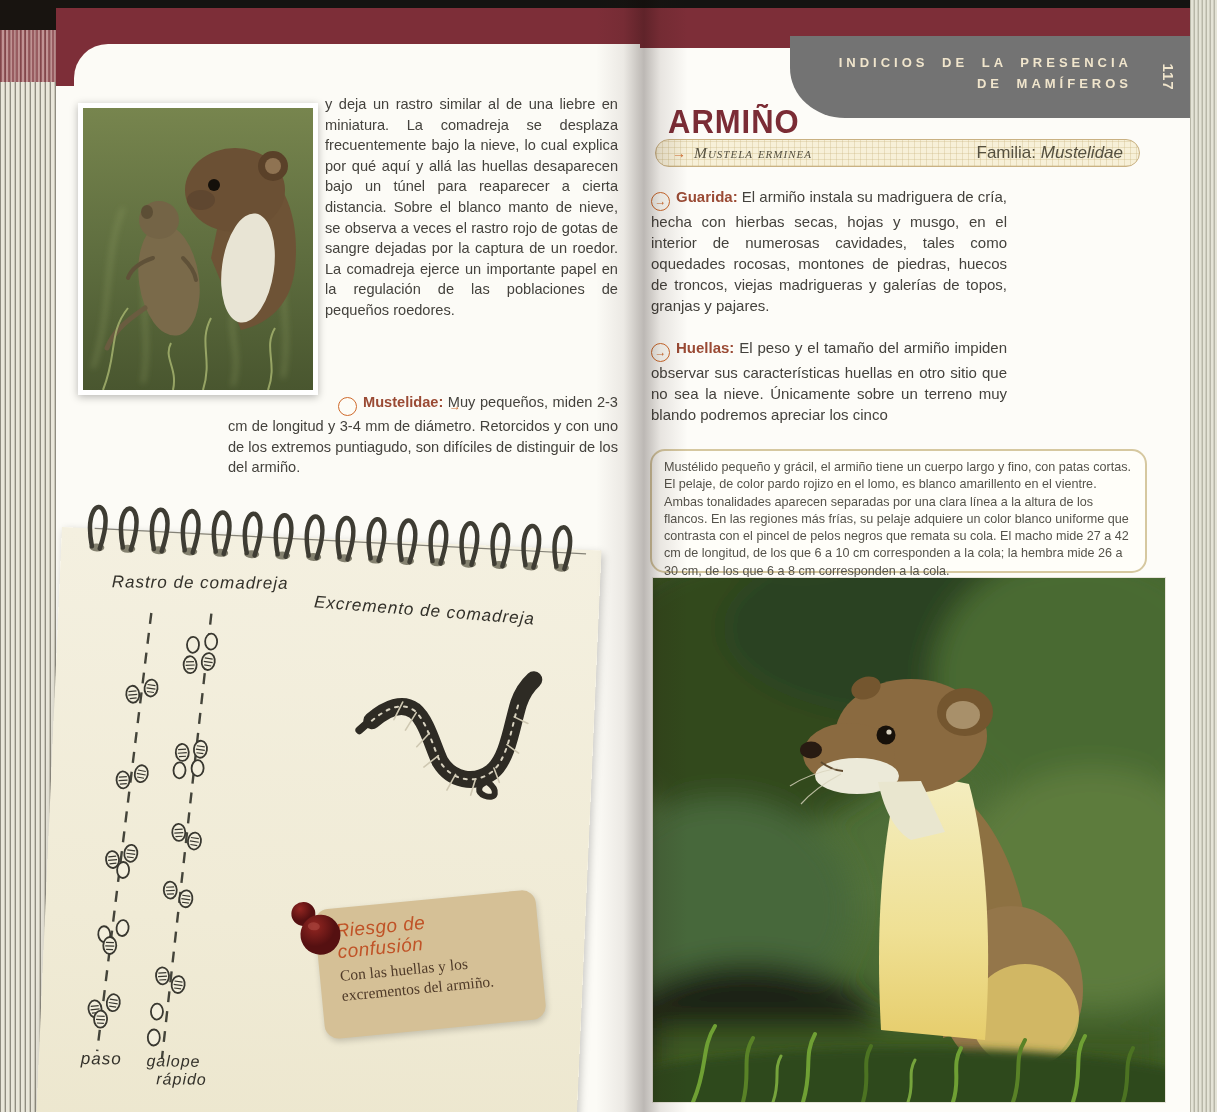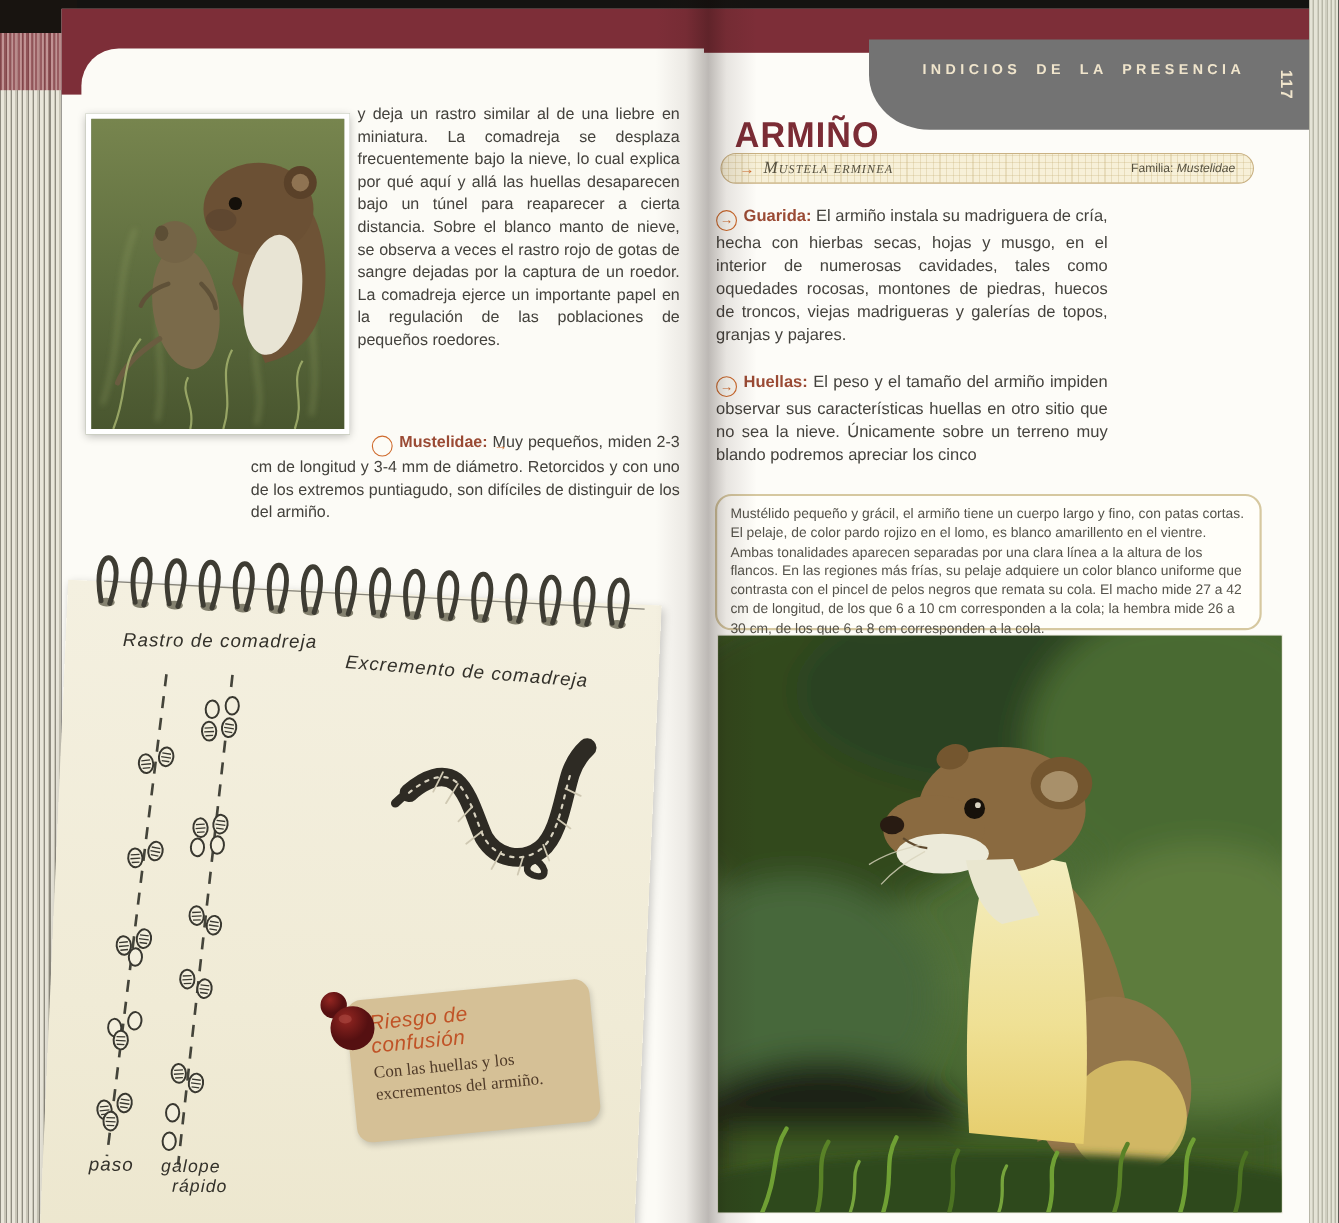--- a/index.html
+++ b/index.html
@@ -67,21 +67,21 @@
 
   
   .title-armino{left:668px;top:104px;margin:0;color:#7b2c35;font-size:31px;font-weight:bold;
     letter-spacing:1px;transform:scaleY(1.05);transform-origin:0 0;}
   .pill{left:655px;top:139px;width:485px;height:28px;border:1.5px solid #c9b183;border-radius:15px;
     background-color:#f7f0d8;
     background-image:repeating-linear-gradient(0deg,rgba(198,176,120,.30) 0 1px,transparent 1px 6px),
                      repeating-linear-gradient(90deg,rgba(198,176,120,.30) 0 1px,transparent 1px 6px);
     display:flex;align-items:center;box-sizing:border-box;padding:0 16px;}
   .pill .species{font-variant:small-caps;font-style:italic;color:#55503f;font-size:15.5px;letter-spacing:1px;margin-left:8px;font-family:Liberation Serif, serif;}
-  .pill .fam{margin-left:auto;color:#55503f;font-size:11px;padding-left:13px;}
+  .pill .fam{margin-left:auto;color:#55503f;font-size:17px;padding-left:13px;}
   .pill .fam i{font-style:italic;}
   .pill .mini-arrow{color:#cf6a2c;font-weight:bold;font-size:14px;}
 
   .guarida{left:651px;top:186px;width:356px;font-size:15px;line-height:21px;}
   .huellas{left:651px;top:337px;width:356px;font-size:15px;line-height:21px;}
 
   .infobox{left:650px;top:449px;width:497px;height:124px;border:2px solid #d6c8a0;border-radius:15px;
     background:#fffef9;box-sizing:border-box;padding:8px 12px;}
   .infobox p{margin:0;color:#55534b;font-size:12.6px;line-height:17.3px;text-align:left;}
 
@@ -100,20 +100,21 @@
 
   <div class="abs page-left"></div>
   <div class="abs page-right"></div>
 
   <div class="abs band-left"></div>
   <div class="abs band-left-cut"></div>
   <div class="abs band-right"></div>
   <div class="abs tab">
     <div class="tab-text">
       <div>INDICIOS DE LA PRESENCIA</div>
+      <div>DE MAMÍFEROS</div>
     </div>
     <div class="tab-num">117</div>
   </div>
 
   <div class="abs photo-weasel">
     <svg width="230" height="282" viewBox="0 0 230 282">
       <defs>
         <linearGradient id="wg" x1="0" y1="0" x2="0" y2="1">
           <stop offset="0" stop-color="#77854e"></stop>
             <stop offset=".55" stop-color="#5d6c3e"></stop>

